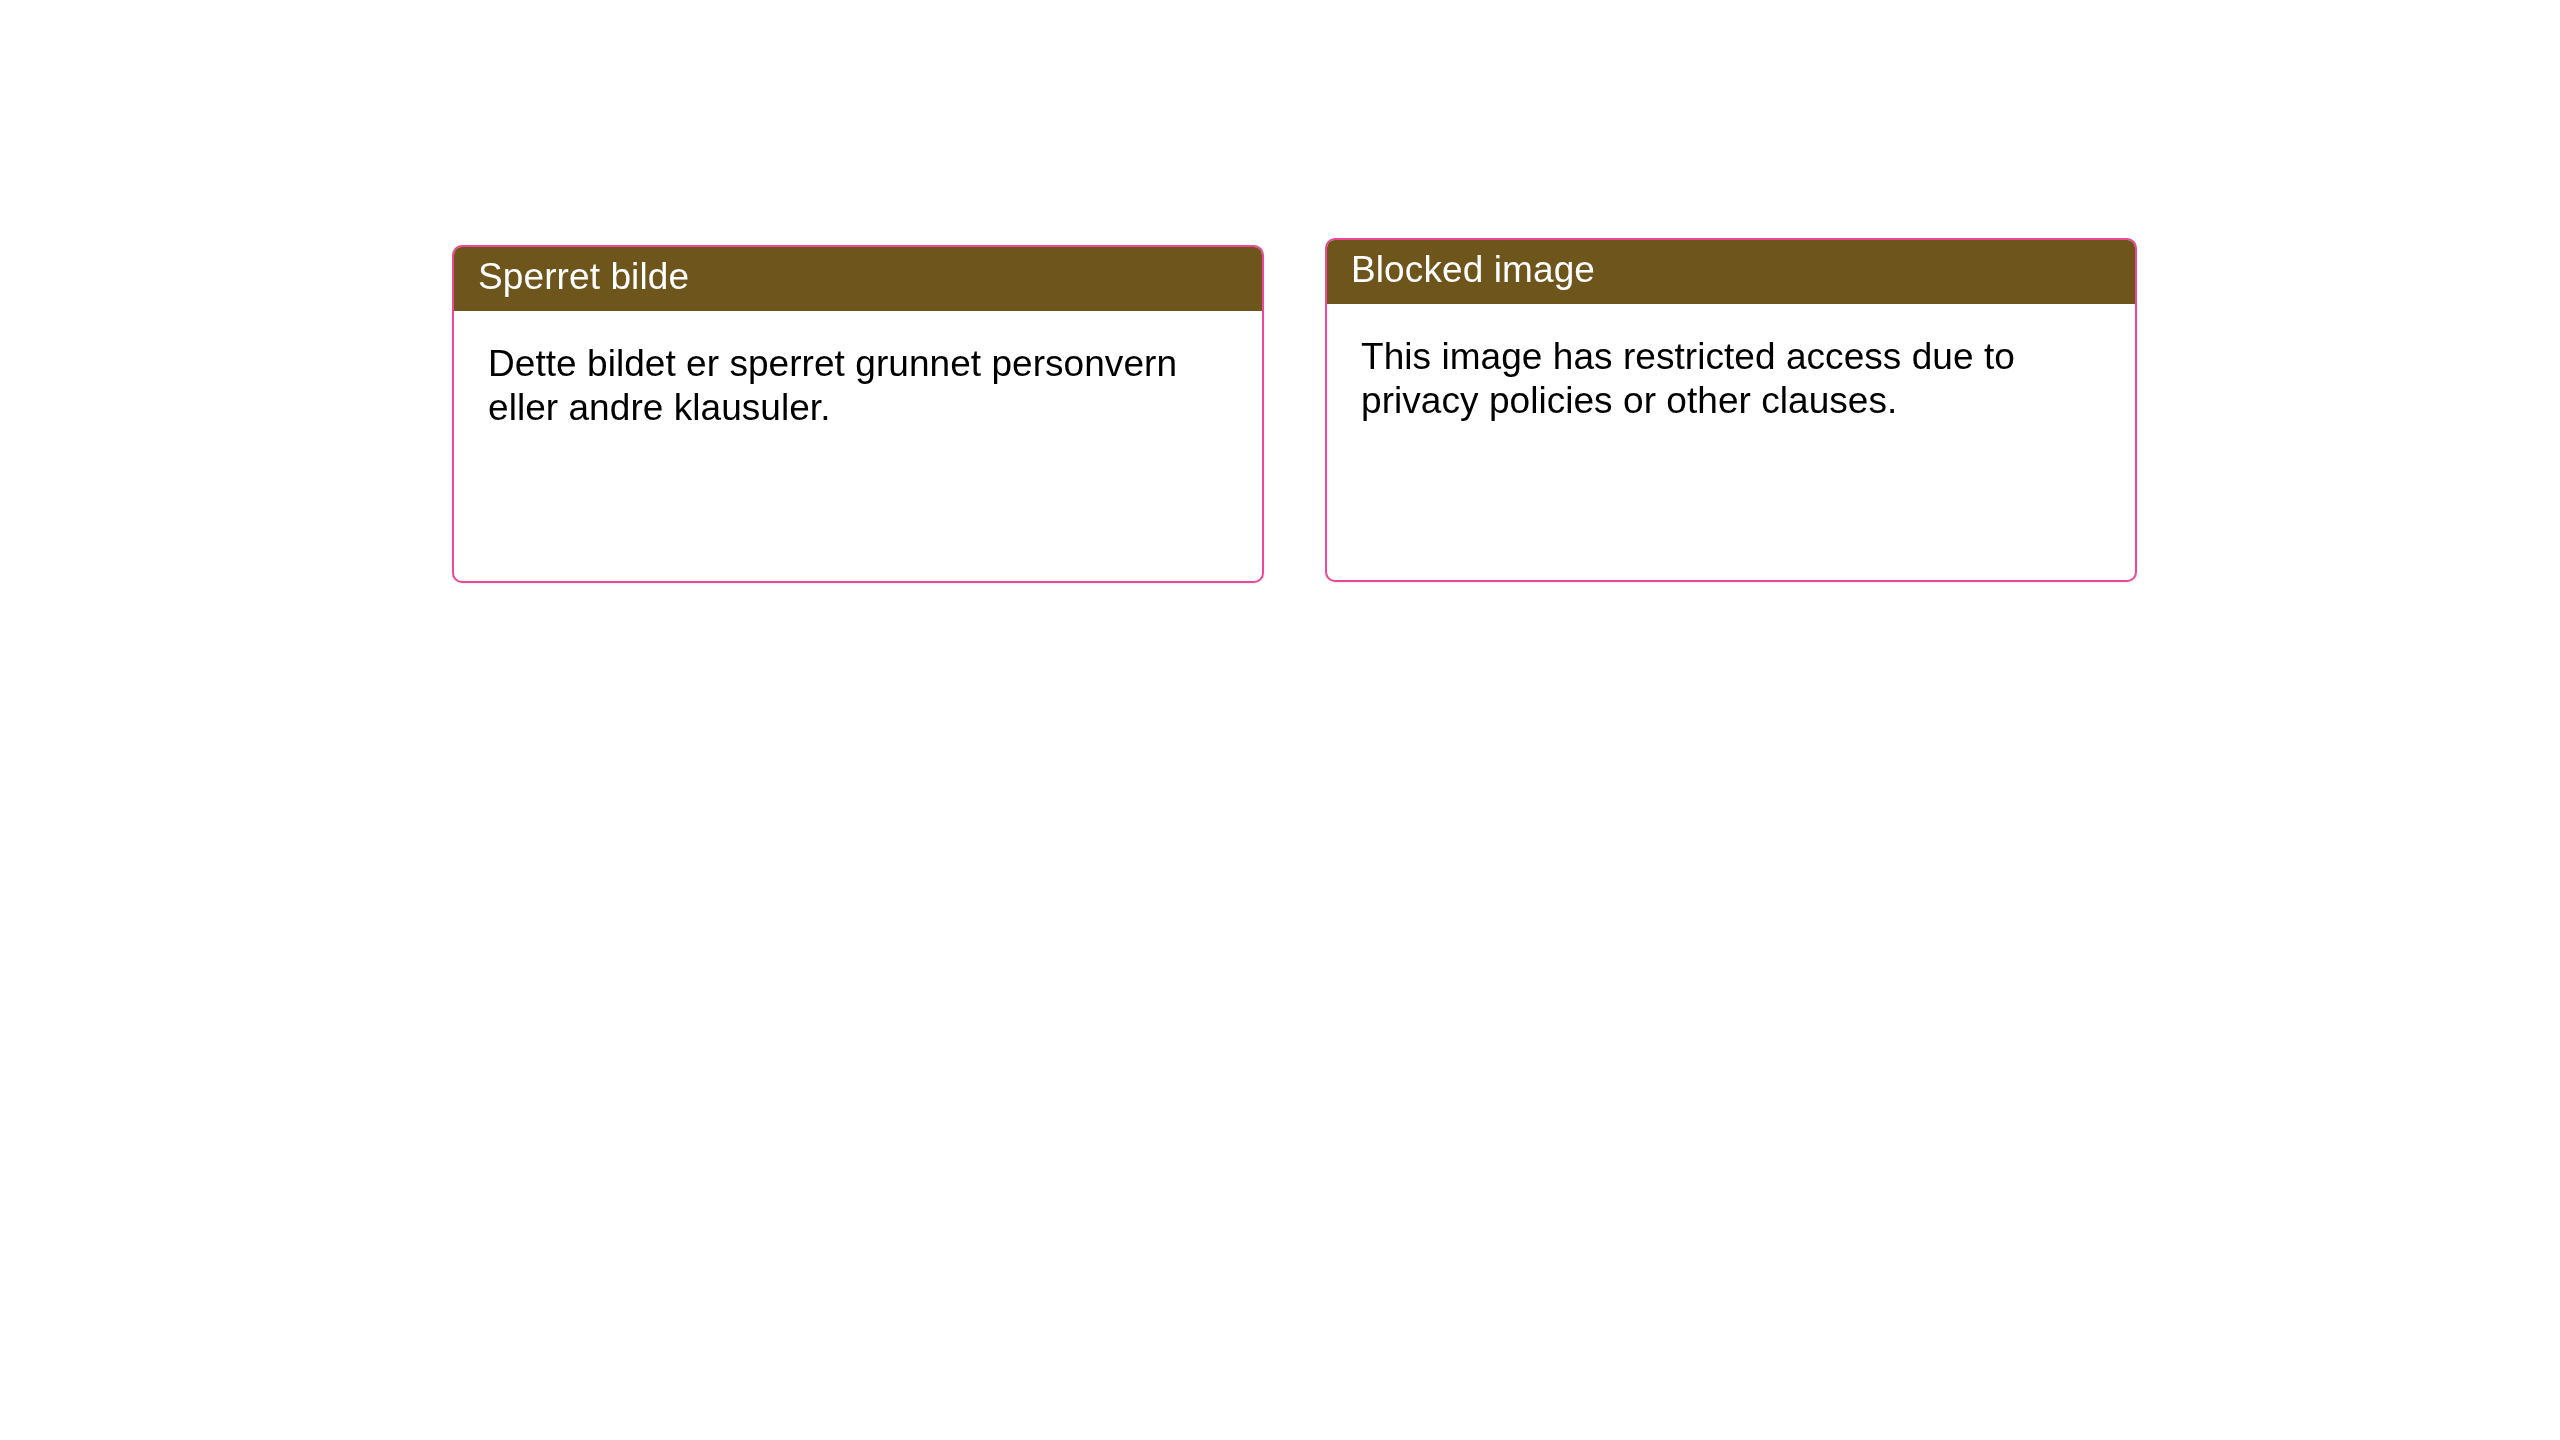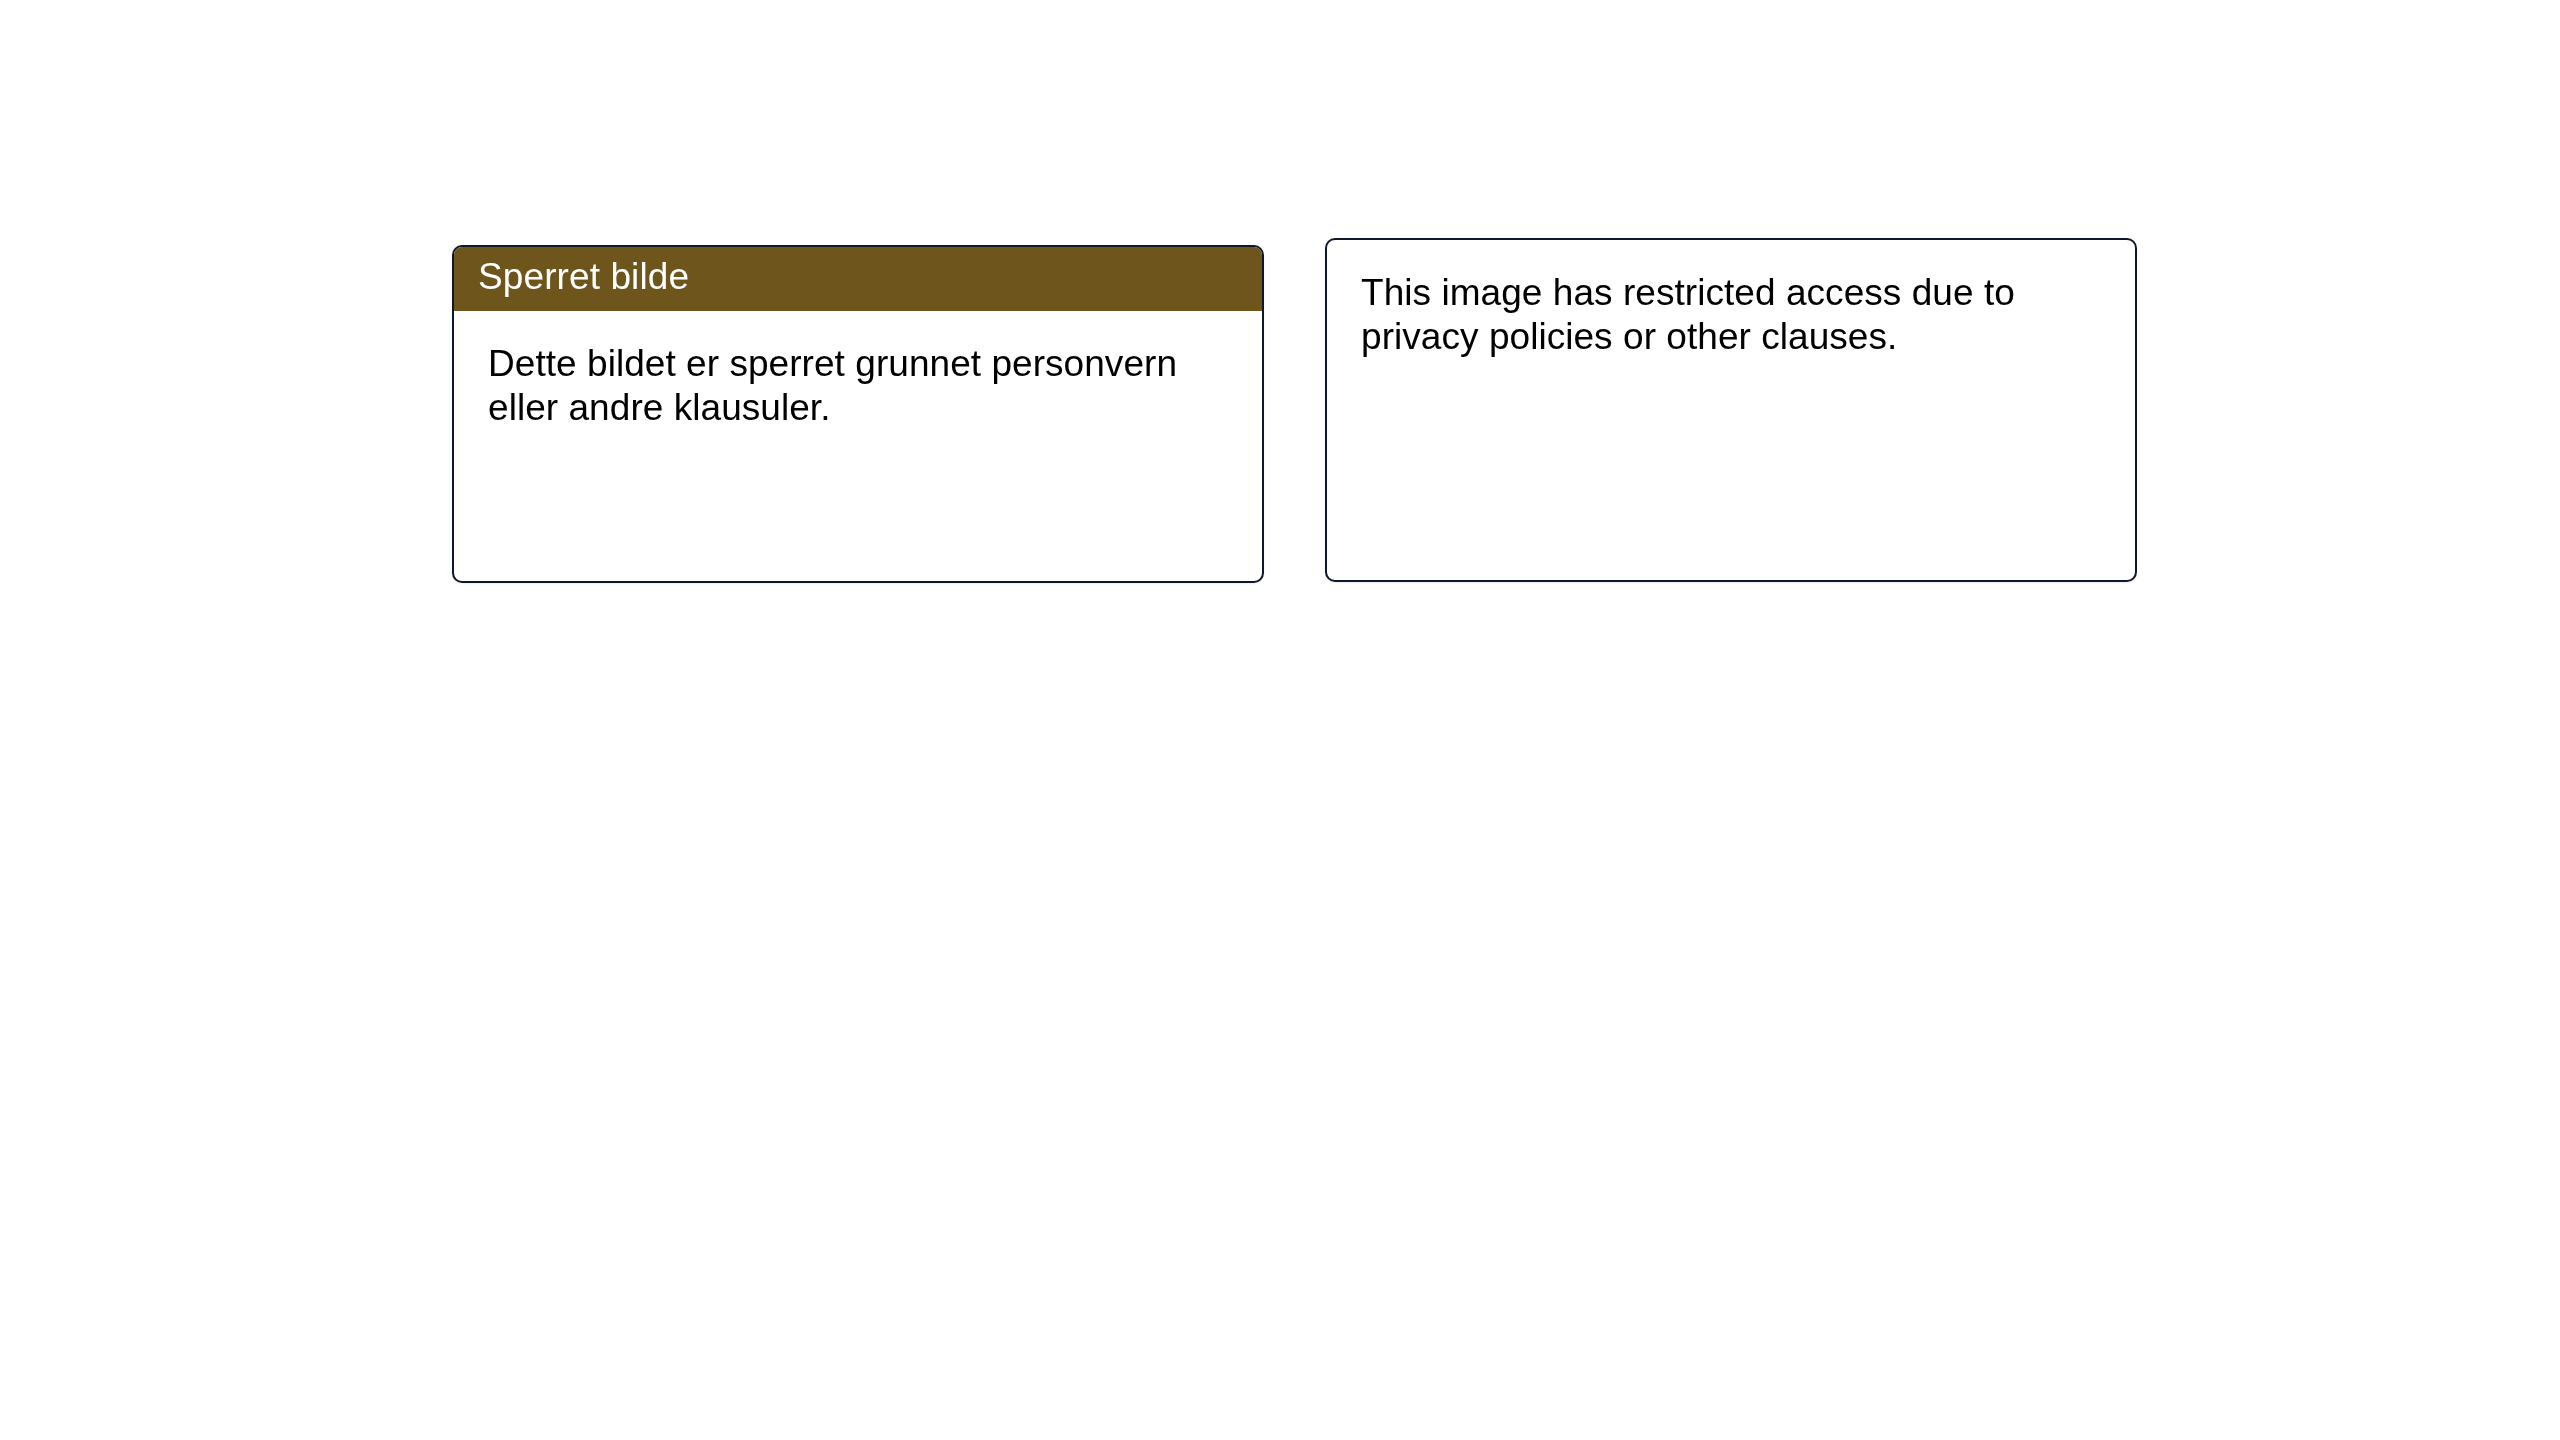--- a/index.html
+++ b/index.html
@@ -17,21 +17,21 @@
   .stage {
     position: relative;
     width: 2560px;
     height: 1440px;
     background: #ffffff;
   }
   .notice-card {
     position: absolute;
     box-sizing: border-box;
     background: #ffffff;
-    border: 2px solid #0f172a;
+    border: 2px solid #ec4899;
     border-radius: 10px;
     overflow: hidden;
     box-shadow: 0 1px 2px rgba(0,0,0,0.08);
   }
   .notice-card .card-header {
     box-sizing: border-box;
     background: #6d551c;
     color: #ffffff;
     font-size: 37px;
     line-height: 1.05;
@@ -72,18 +72,19 @@
 <div class="stage">
 
   <div class="notice-card" id="card-no">
     <div class="card-header">Sperret bilde</div>
     <div class="card-body">
       <p>Dette bildet er sperret grunnet personvern eller andre klausuler.</p>
     </div>
   </div>
 
   <div class="notice-card" id="card-en">
+    <div class="card-header">Blocked image</div>
     <div class="card-body">
       <p>This image has restricted access due to privacy policies or other clauses.</p>
     </div>
   </div>
 
 </div>
 
 </body></html>

